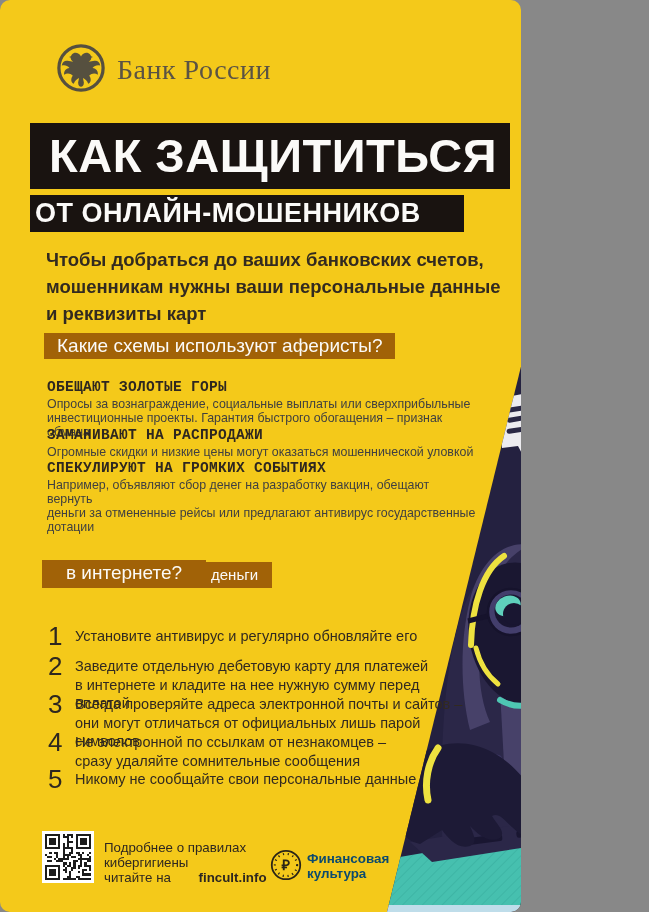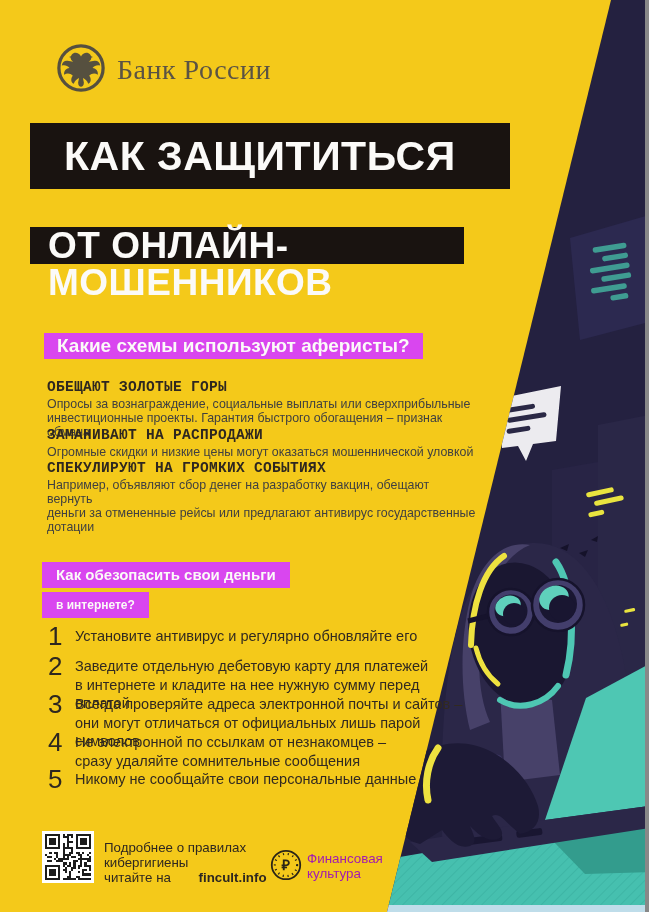--- a/index.html
+++ b/index.html
@@ -1,45 +1,45 @@
 <!DOCTYPE html>
 <html><head>
 <meta charset="utf-8">
 <style>
   html,body{margin:0;padding:0;background:#888;}
   .poster{
-    position:relative;width:645px;height:912px;overflow:hidden;
-    background:#F4C91A;font-family:"Liberation Sans",sans-serif;
+    position:relative;width:521px;height:912px;overflow:hidden;
+    background:#F4C91A;font-family:"Liberation Sans",sans-serif;border-radius:10px;
   }
   .poster *{box-sizing:border-box;}
   svg.illustration{position:absolute;left:0;top:0;z-index:1;pointer-events:none;}
   .layer{position:absolute;z-index:2;}
 
   
   .logo{left:56px;top:43px;width:50px;height:50px;}
   .brand-name{left:117px;top:54px;font-family:"Liberation Serif",serif;
     font-size:28px;color:#5B5344;letter-spacing:.5px;}
 
   
   .band{background:#191310;color:#FBFAF8;font-weight:900;}
   .band1{left:30px;top:123px;width:480px;height:66px;line-height:66px;
-    font-size:41px;padding-left:34px;letter-spacing:.5px;}
+    font-size:47px;padding-left:19px;letter-spacing:.5px;}
   .band2{left:30px;top:195px;width:434px;height:37px;line-height:37px;
-    font-size:37px;padding-left:18px;letter-spacing:.5px;margin-top:32px;}
+    font-size:27px;padding-left:5px;letter-spacing:.5px;}
 
   .intro{left:46px;top:246px;margin:0;font-size:18.5px;line-height:27px;
     font-weight:700;color:#322A20;white-space:pre-line;}
 
-  .chip{background:#d946ef;color:#FBFAF8;font-weight:700;display:inline-block;}
+  .chip{background:#a16207;color:#FBFAF8;font-weight:400;display:inline-block;}
   .schemes-chip{left:44px;top:333px;height:26px;line-height:26px;
     font-size:19px;padding:0 13px;}
   .tips-chip1{left:42px;top:562px;height:26px;line-height:26px;
     font-size:15px;padding:0 14px;}
-  .tips-chip2{left:42px;top:592px;height:26px;line-height:26px;
-    font-size:12px;padding:0 14px;}
+  .tips-chip2{left:42px;top:560px;height:26px;line-height:26px;
+    font-size:19px;padding:0 24px;}
 
   .scheme-item{left:47px;width:430px;}
   .s0{top:380px;} .s1{top:428px;} .s2{top:461px;} .s3{top:521px;}
   .scheme-title{font-size:14.5px;line-height:15px;font-weight:800;
     color:#2E2720;letter-spacing:.3px;margin-bottom:3px;font-family:Liberation Mono, monospace;}
   .scheme-text{font-size:12.4px;line-height:13.9px;color:#404040;white-space:pre-line;}
 
   .tip-item{left:48px;display:flex;align-items:flex-start;width:420px;}
   .t0{top:624px;} .t1{top:654px;} .t2{top:692px;} .t3{top:730px;} .t4{top:767px;}
   .tip-num{width:27px;flex:none;font-size:26px;line-height:25px;
@@ -48,21 +48,21 @@
     padding-top:3px;white-space:pre-line;}
 
   
   .qr-box{left:42px;top:831px;width:52px;height:52px;background:#fff;padding:3px;}
   .qr-box svg{display:block;width:46px;height:46px;}
   .qr-caption{left:104px;top:841px;font-size:13.3px;line-height:14.8px;
     color:#2E2720;font-weight:400;}
   .qr-caption .site{font-weight:800;margin-left:24px;}
   .coin{left:270px;top:849px;width:32px;height:32px;}
   .fin-culture{left:307px;top:851px;font-size:13.4px;line-height:15px;
-    font-weight:400;color:#a21caf;}
+    font-weight:700;color:#0c4a6e;}
 </style>
 </head>
 <body>
 
 <div class="poster">
 
   <svg class="illustration" width="649" height="912" viewBox="0 0 649 912">
     <defs>
       <clipPath id="panelClip">
           <polygon points="611,0 649,0 649,912 387,912"></polygon>
@@ -164,20 +164,23 @@
       <path d="M26 14 C24 10 19 9 16.5 12 C14.5 14.5 15 18 18 19.5 L12 18.5 C9 18 6.5 20 6 23.5 C9 22.5 12 23.5 14 26 C10 26.5 8 29.5 8.5 33 C11.5 31 15 31.5 17.5 34 C15 37 15.5 41 18.5 42.5 C19.5 39.5 21.5 37.5 24 36.5 L23 41 C23 44 24.5 45.5 26 45.5 C27.5 45.5 29 44 29 41 L28 36.5 C30.5 37.5 32.5 39.5 33.5 42.5 C36.5 41 37 37 34.5 34 C37 31.5 40.5 31 43.5 33 C44 29.5 42 26.5 38 26 C40 23.5 43 22.5 46 23.5 C45.5 20 43 18 40 18.5 L34 19.5 C37 18 37.5 14.5 35.5 12 C33 9 28 10 26 14 Z"></path>
       <path d="M13.5 14.5 L19 12.5 L18.5 16.5 Z"></path>
       <path d="M38.5 14.5 L33 12.5 L33.5 16.5 Z"></path>
     </g>
   </svg>
   <div class="layer brand-name">Банк России</div>
 
   <div class="layer band band1">КАК ЗАЩИТИТЬСЯ</div>
   <div class="layer band band2">ОТ ОНЛАЙН-МОШЕННИКОВ</div>
 
+  <p class="layer intro">Чтобы добраться до ваших банковских счетов,
+мошенникам нужны ваши персональные данные
+и реквизиты карт</p>
 
   <div class="layer chip schemes-chip">Какие схемы используют аферисты?</div>
 
   <div class="layer scheme-item s0">
     <div class="scheme-title">ОБЕЩАЮТ ЗОЛОТЫЕ ГОРЫ</div>
     <div class="scheme-text">Опросы за вознаграждение, социальные выплаты или сверхприбыльные
 инвестиционные проекты. Гарантия быстрого обогащения – признак обмана</div>
   </div>
   <div class="layer scheme-item s1">
     <div class="scheme-title">ЗАМАНИВАЮТ НА РАСПРОДАЖИ</div>

